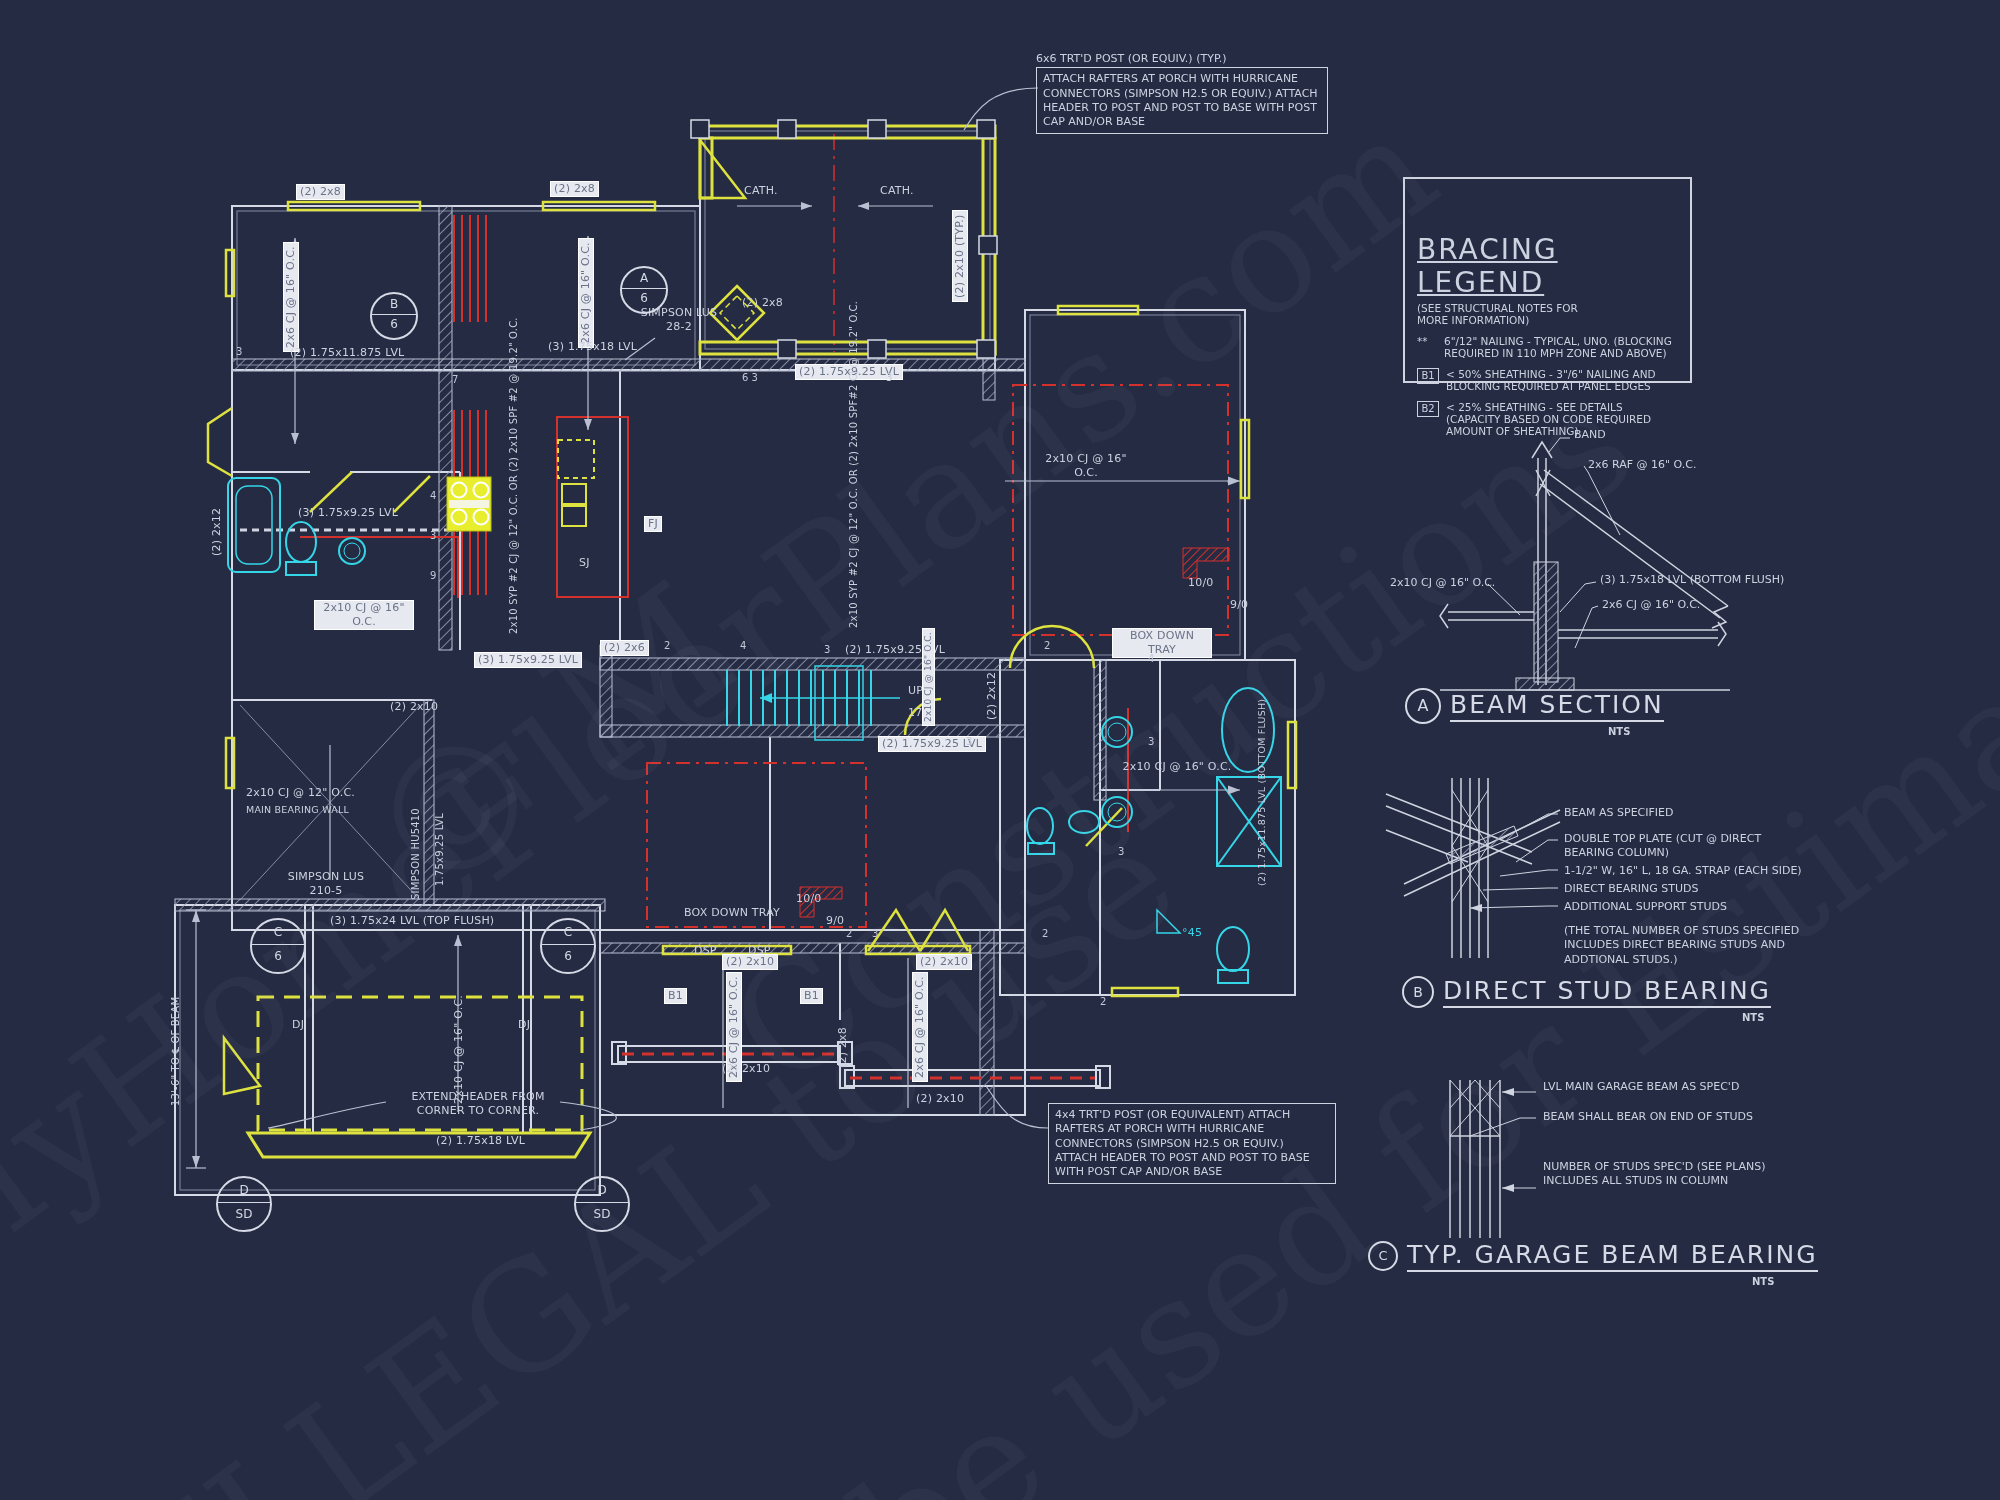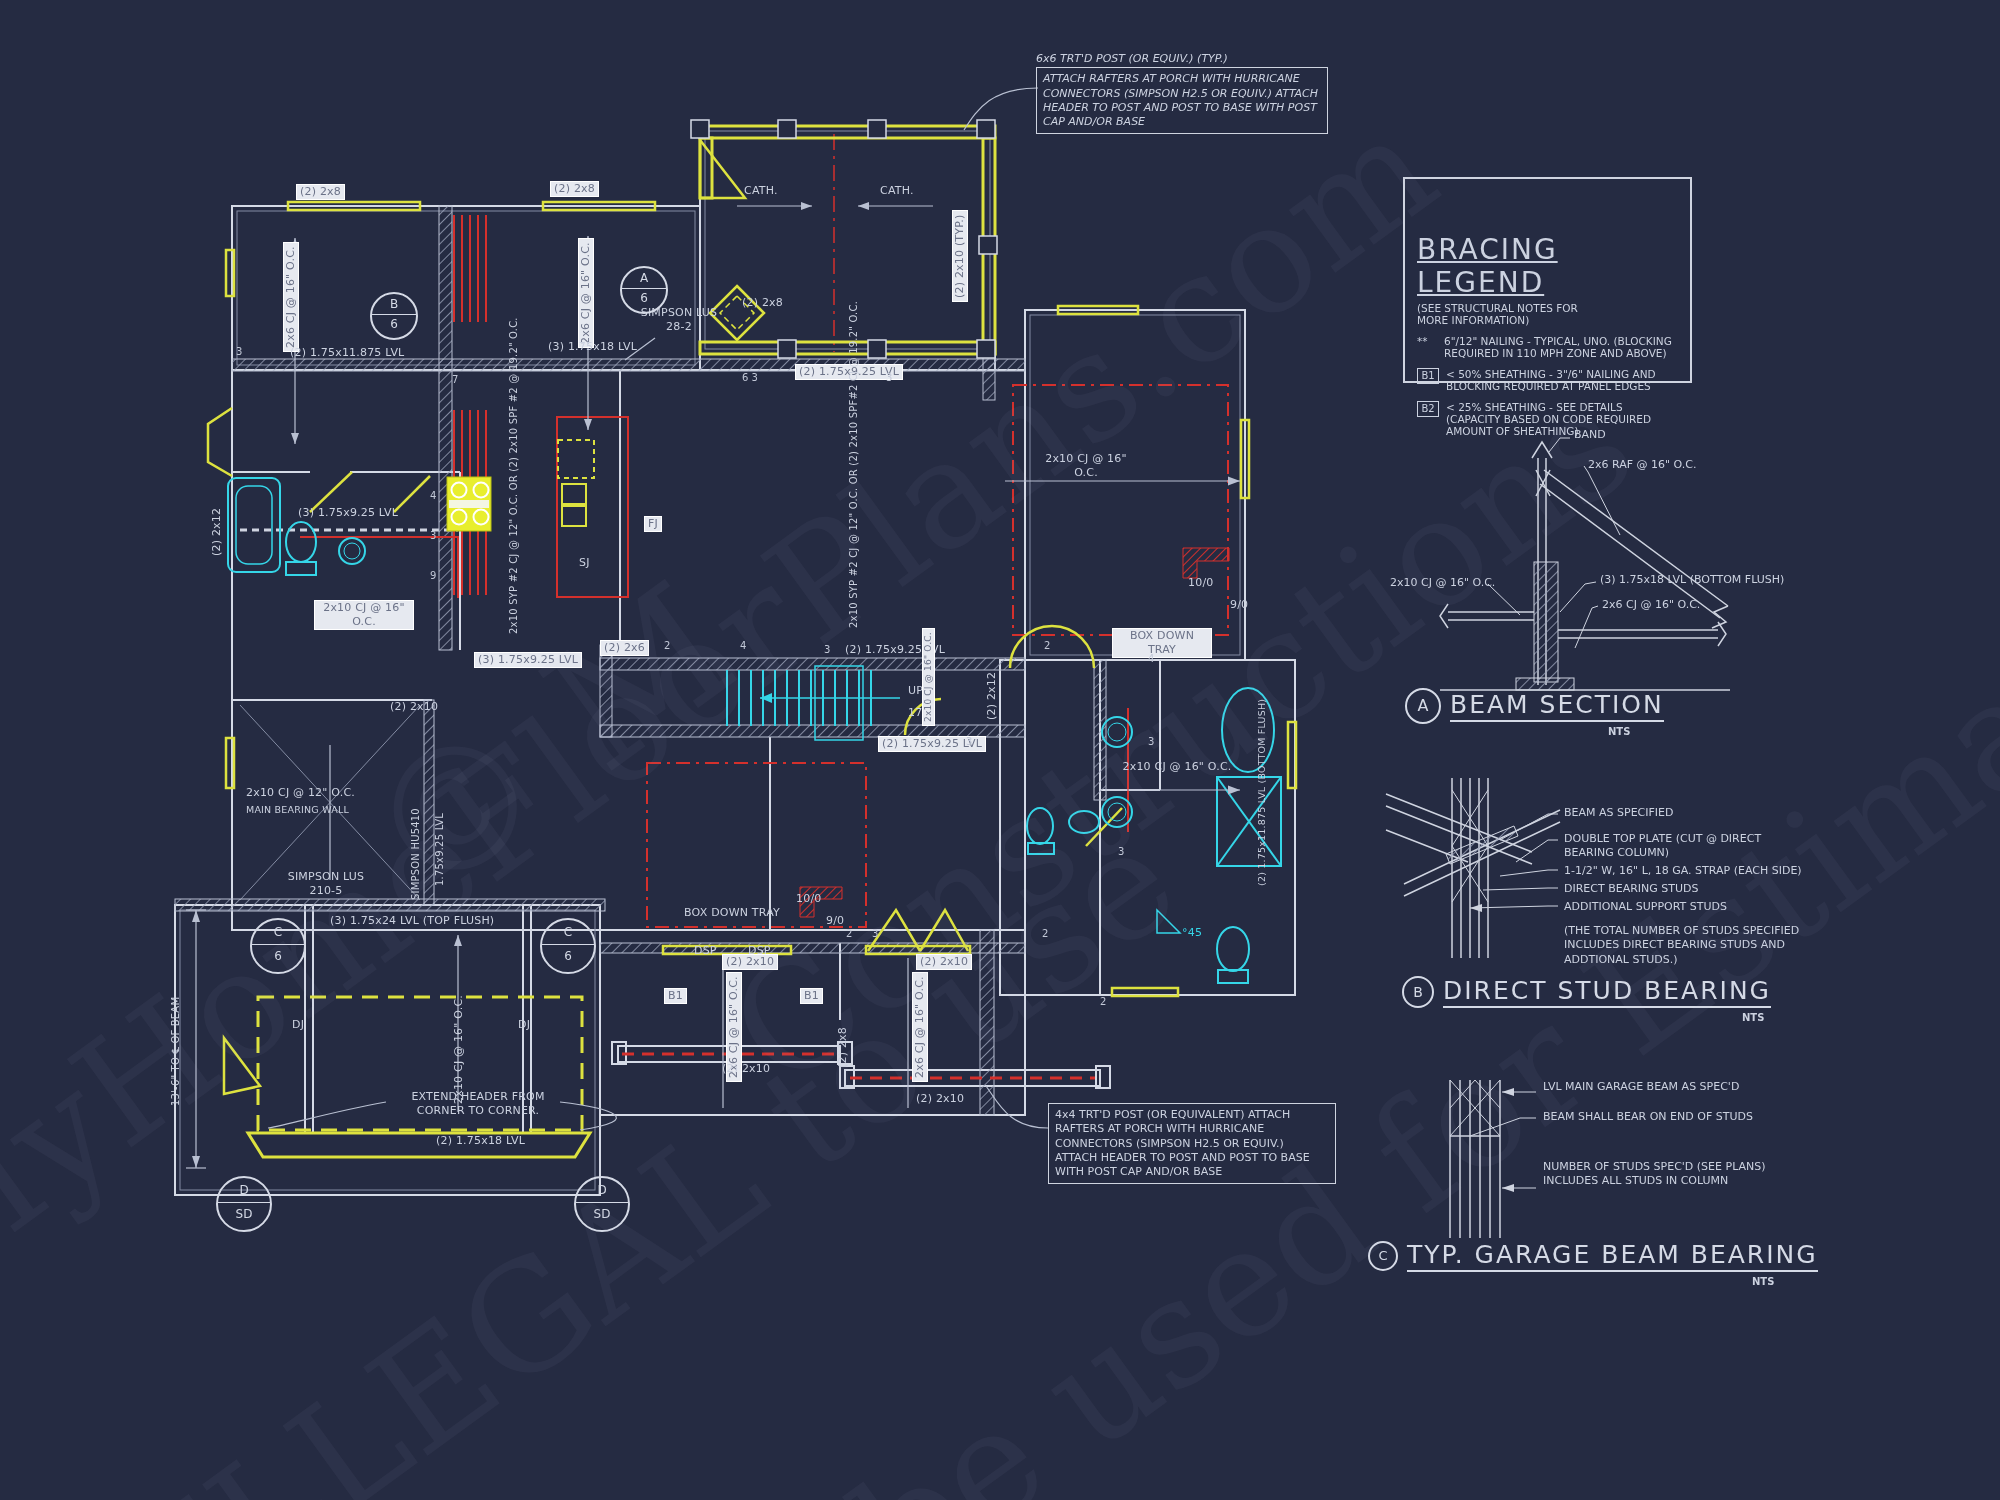--- a/index.html
+++ b/index.html
@@ -443,21 +443,21 @@
     </div>
 <div class="marker lg" style="left:216px;top:1176px;">
   <span class="t">D</span>
       <span class="b">SD</span>
     </div>
 <div class="marker lg" style="left:574px;top:1176px;">
   <span class="t">D</span>
       <span class="b">SD</span>
     </div>
 
-<div class="note" style="left:1036px;top:52px;width:292px;font-style:italic;">
+<div class="note" style="left:1036px;top:52px;width:292px;">
   <div class="note-head">6x6 TRT'D POST (OR EQUIV.) (TYP.)</div>
   <div class="note-body">ATTACH RAFTERS AT PORCH WITH HURRICANE CONNECTORS (SIMPSON H2.5 OR EQUIV.) ATTACH HEADER TO POST AND POST TO BASE WITH POST CAP AND/OR BASE</div>
 </div>
 <div class="note" style="left:1048px;top:1103px;width:288px;">
   <div class="note-body">4x4 TRT'D POST (OR EQUIVALENT) ATTACH RAFTERS AT PORCH WITH HURRICANE CONNECTORS (SIMPSON H2.5 OR EQUIV.) ATTACH HEADER TO POST AND POST TO BASE WITH POST CAP AND/OR BASE</div>
 </div>
 
 <div class="legend">
   <div class="lg-title">BRACING LEGEND</div>
   <div class="lg-sub">(SEE STRUCTURAL NOTES FOR MORE INFORMATION)</div>

